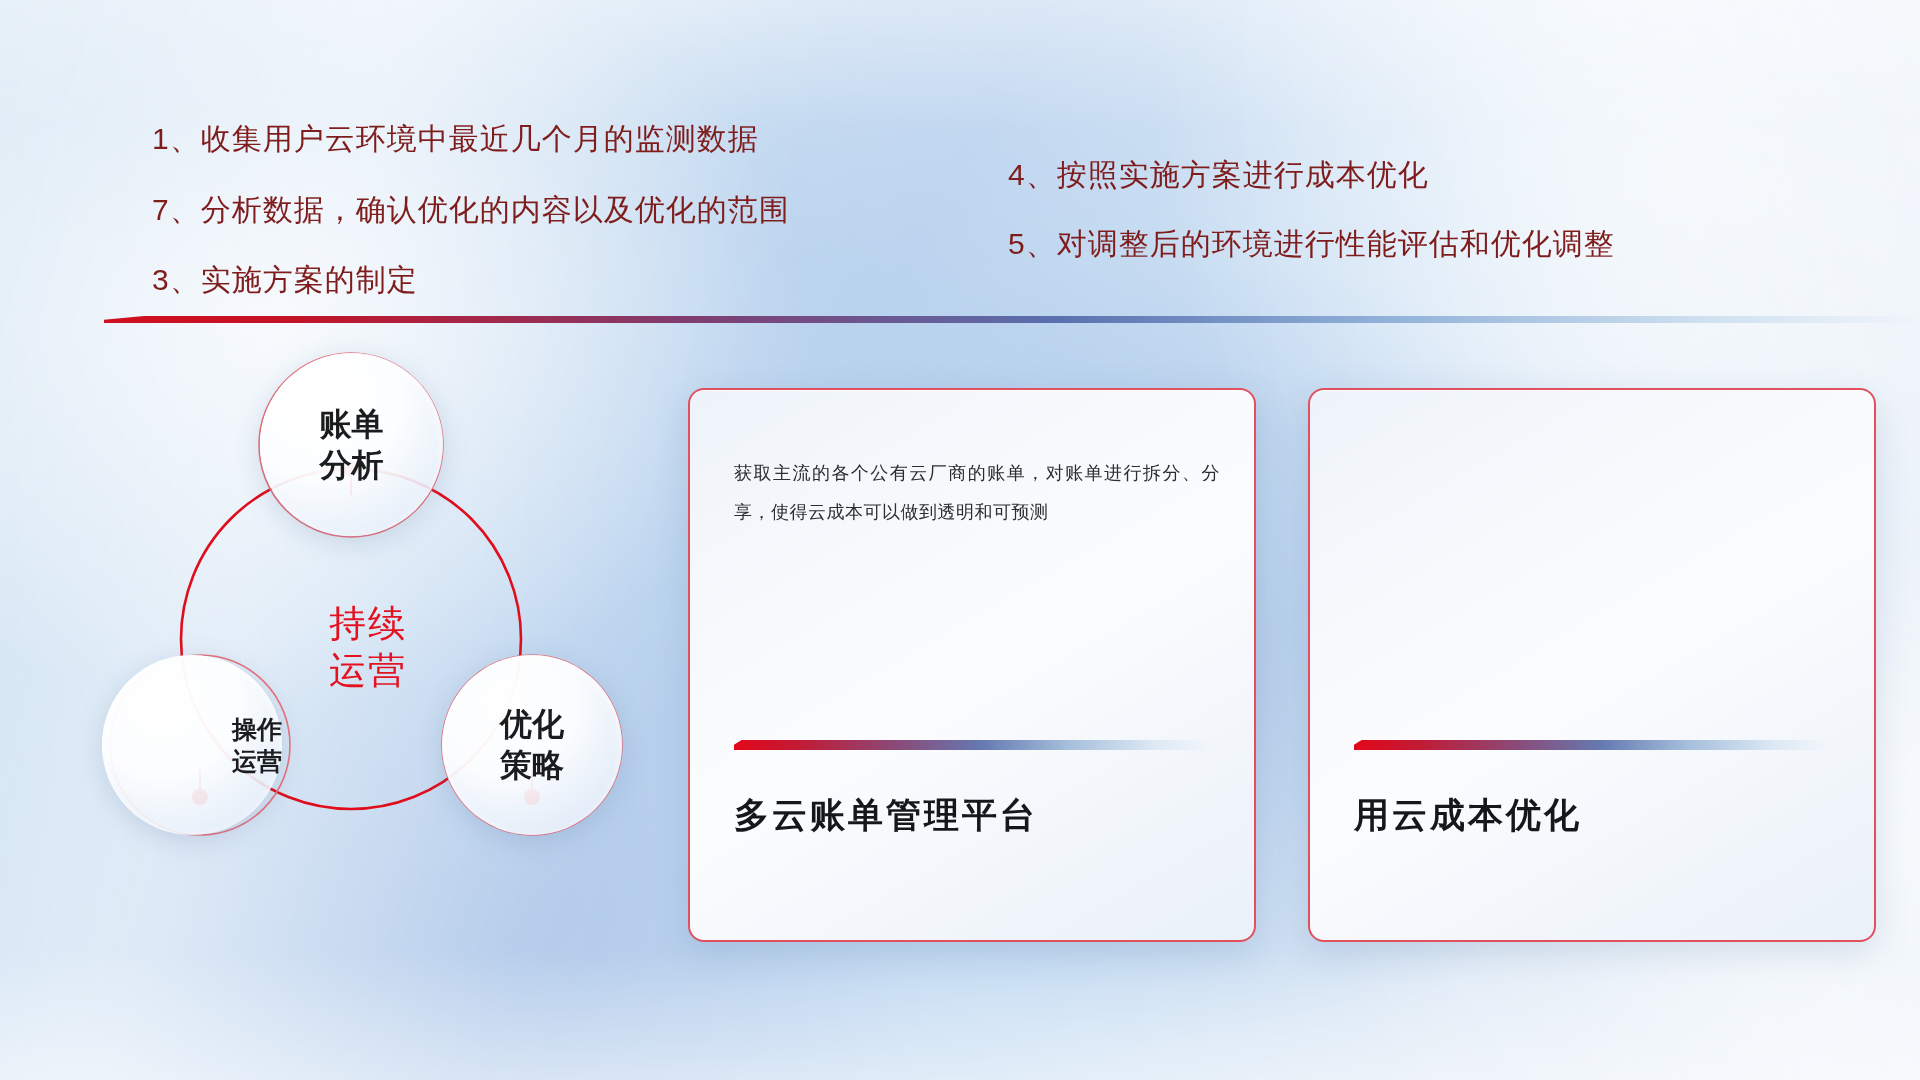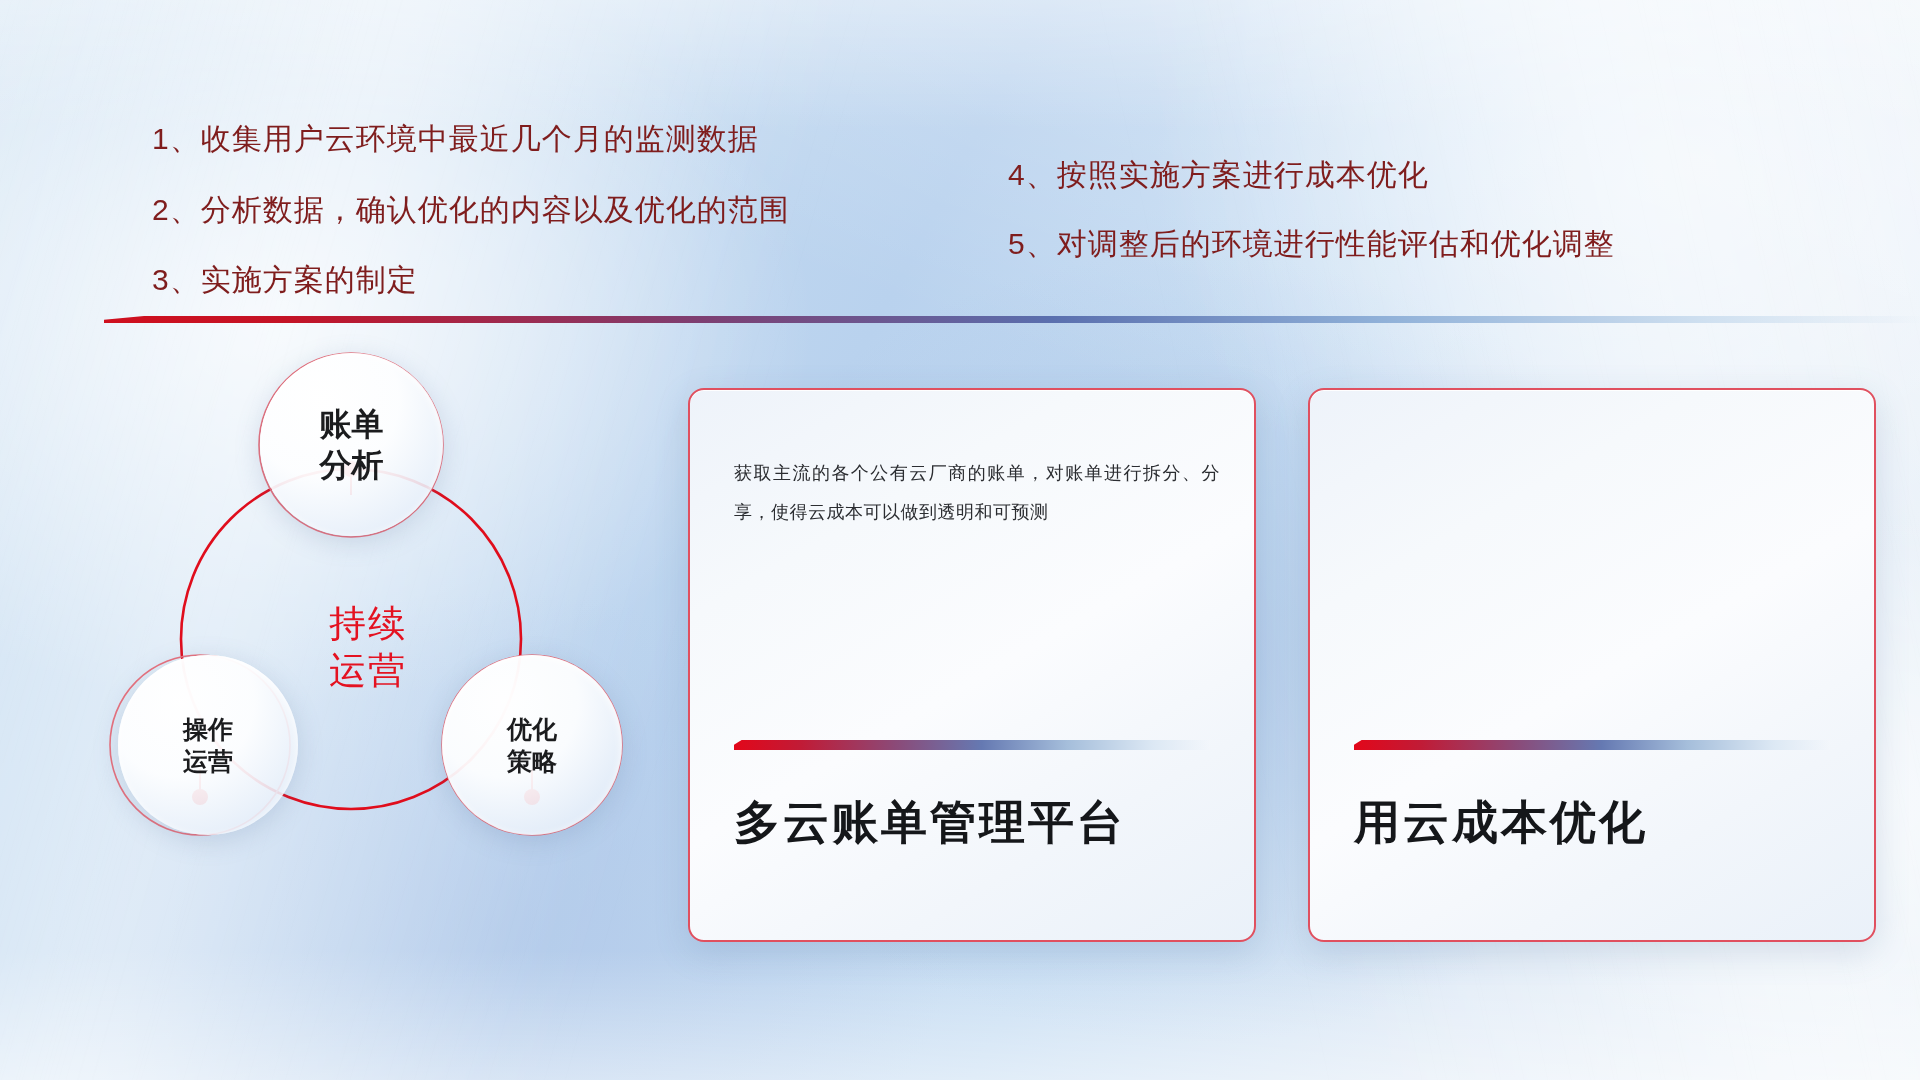--- a/index.html
+++ b/index.html
@@ -43,62 +43,62 @@
   
   #venn{position:absolute;left:100px;top:345px;width:540px;height:600px;}
   #venn svg{position:absolute;left:0;top:0;}
   .bub{position:absolute;border-radius:50%;
     background:radial-gradient(circle at 34% 26%, rgba(255,255,255,.99) 0%, rgba(253,254,255,.95) 42%, rgba(232,240,250,.88) 78%, rgba(220,232,246,.82) 100%);
     box-shadow:0 6px 26px rgba(90,120,160,.22), inset 0 2px 9px rgba(255,255,255,.96);
     display:flex;align-items:center;justify-content:center;text-align:center;}
   .bub span{display:block;color:#1b1c1e;font-weight:bold;line-height:1.28;}
   #bub-top{left:160px;top:8px;width:183px;height:183px;}
   #bub-top span{font-size:32px;}
-  #bub-bl{left:18px;top:310px;width:180px;height:180px;}
+  #bub-bl{left:2px;top:310px;width:180px;height:180px;justify-content:flex-end;}
   #bub-bl span{font-size:25px;}
   #bub-br{left:342px;top:310px;width:180px;height:180px;}
-  #bub-br span{font-size:25px;}
+  #bub-br span{font-size:32px;}
   #venn-center{position:absolute;left:168px;top:238px;width:200px;height:130px;
     display:flex;align-items:center;justify-content:center;text-align:center;
     color:#e41221;font-weight:normal;font-size:37px;line-height:1.26;letter-spacing:2px;}
 
   
   .card{position:absolute;top:388px;width:564px;height:550px;border-radius:16px;
     border:2px solid #e0505f;
     background:linear-gradient(150deg,#eef3fa 0%,#f6f9fc 26%,#fbfcfe 52%,#f2f6fb 76%,#eaf1f9 100%);
     box-shadow:0 10px 34px rgba(86,118,158,.20), inset 0 1px 0 rgba(255,255,255,.9);
     overflow:hidden;}
   #card-1{left:688px;} #card-2{left:1308px;}
   .card .body{position:absolute;left:44px;right:34px;top:64px;
     color:#2b2d31;font-size:18px;line-height:2.15;letter-spacing:.5px;text-align:justify;}
   .card .divider{position:absolute;left:44px;right:44px;top:350px;height:10px;
     background:linear-gradient(90deg,#e2071a 0%,#c11b36 14%,#8b4a78 34%,#6579b2 52%,#a5bedb 70%,#dce8f4 88%,rgba(255,255,255,0) 100%);
     clip-path:polygon(0 48%,1.6% 0,100% 0,100% 100%,0 100%);}
   .card .title{position:absolute;left:44px;right:34px;top:402px;
-    color:#15171a;font-size:46px;font-weight:bold;letter-spacing:3px;}
+    color:#15171a;font-size:35px;font-weight:bold;letter-spacing:3px;}
 </style>
 </head>
 <body>
 
 <div id="bg">
   <div class="bg-layer b1"></div>
   <div class="bg-layer b2"></div>
   <div class="bg-layer b3"></div>
   <div class="bg-layer b4"></div>
   <div class="bg-layer b5"></div>
   <div class="bg-layer b6"></div>
   <div class="bg-layer b7"></div>
   <div class="bg-layer b8"></div>
   <div class="sheen"></div>
   <div class="sheen2"></div>
 </div>
 
 <div id="steps">
   <div class="step col-l s1">1、收集用户云环境中最近几个月的监测数据</div>
-  <div class="step col-l s2">2、分析数据，确认优化的内容以及优化的范围</div>
+  <div class="step col-l s2">7、分析数据，确认优化的内容以及优化的范围</div>
   <div class="step col-l s3">3、实施方案的制定</div>
   <div class="step col-r s4">4、按照实施方案进行成本优化</div>
   <div class="step col-r s5">5、对调整后的环境进行性能评估和优化调整</div>
 </div>
 
 <div id="sep">
   <div class="bar"></div>
 </div>
 
 <div id="venn">

